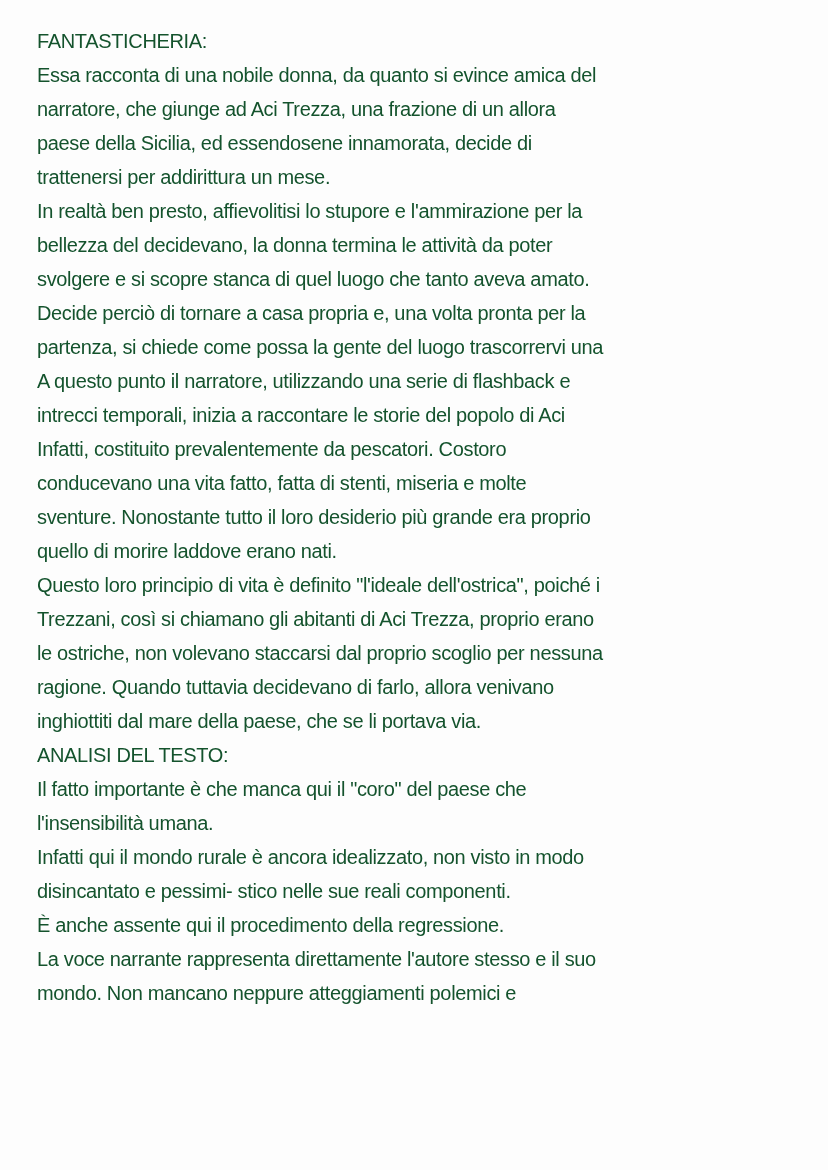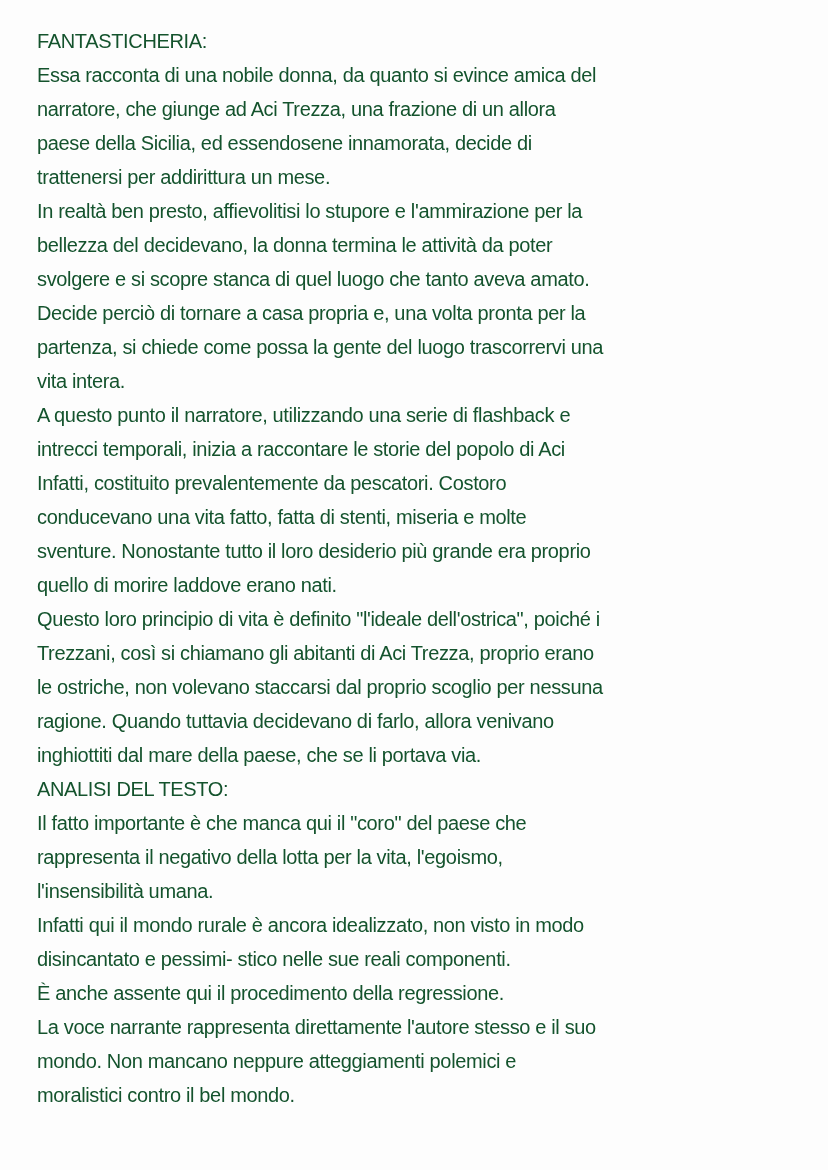--- a/index.html
+++ b/index.html
@@ -44,21 +44,20 @@
     <span class="line">paese della Sicilia, ed essendosene innamorata, decide di</span>
     <span class="line">trattenersi per addirittura un mese.</span>
   </div>
 
   <div class="para">
     <span class="line">In realtà ben presto, affievolitisi lo stupore e l'ammirazione per la</span>
     <span class="line">bellezza del decidevano, la donna termina le attività da poter</span>
     <span class="line">svolgere e si scopre stanca di quel luogo che tanto aveva amato.</span>
     <span class="line">Decide perciò di tornare a casa propria e, una volta pronta per la</span>
     <span class="line">partenza, si chiede come possa la gente del luogo trascorrervi una</span>
-    <span class="line">vita intera.</span>
   </div>
 
   <div class="para">
     <span class="line">A questo punto il narratore, utilizzando una serie di flashback e</span>
     <span class="line">intrecci temporali, inizia a raccontare le storie del popolo di Aci</span>
     <span class="line">Infatti, costituito prevalentemente da pescatori. Costoro</span>
     <span class="line">conducevano una vita fatto, fatta di stenti, miseria e molte</span>
     <span class="line">sventure. Nonostante tutto il loro desiderio più grande era proprio</span>
     <span class="line">quello di morire laddove erano nati.</span>
   </div>
@@ -68,31 +67,29 @@
     <span class="line">Trezzani, così si chiamano gli abitanti di Aci Trezza, proprio erano</span>
     <span class="line">le ostriche, non volevano staccarsi dal proprio scoglio per nessuna</span>
     <span class="line">ragione. Quando tuttavia decidevano di farlo, allora venivano</span>
     <span class="line">inghiottiti dal mare della paese, che se li portava via.</span>
   </div>
 
   <span class="line">ANALISI DEL TESTO:</span>
 
   <div class="para">
     <span class="line">Il fatto importante è che manca qui il "coro" del paese che</span>
-    <span class="line">rappresenta il negativo della lotta per la vita, l'egoismo,</span>
     <span class="line">l'insensibilità umana.</span>
   </div>
 
   <div class="para">
     <span class="line">Infatti qui il mondo rurale è ancora idealizzato, non visto in modo</span>
     <span class="line">disincantato e pessimi- stico nelle sue reali componenti.</span>
   </div>
 
   <div class="para">
     <span class="line">È anche assente qui il procedimento della regressione.</span>
   </div>
 
   <div class="para">
     <span class="line">La voce narrante rappresenta direttamente l'autore stesso e il suo</span>
     <span class="line">mondo. Non mancano neppure atteggiamenti polemici e</span>
-    <span class="line">moralistici contro il bel mondo.</span>
   </div>
 </div>
 
 </body></html>

